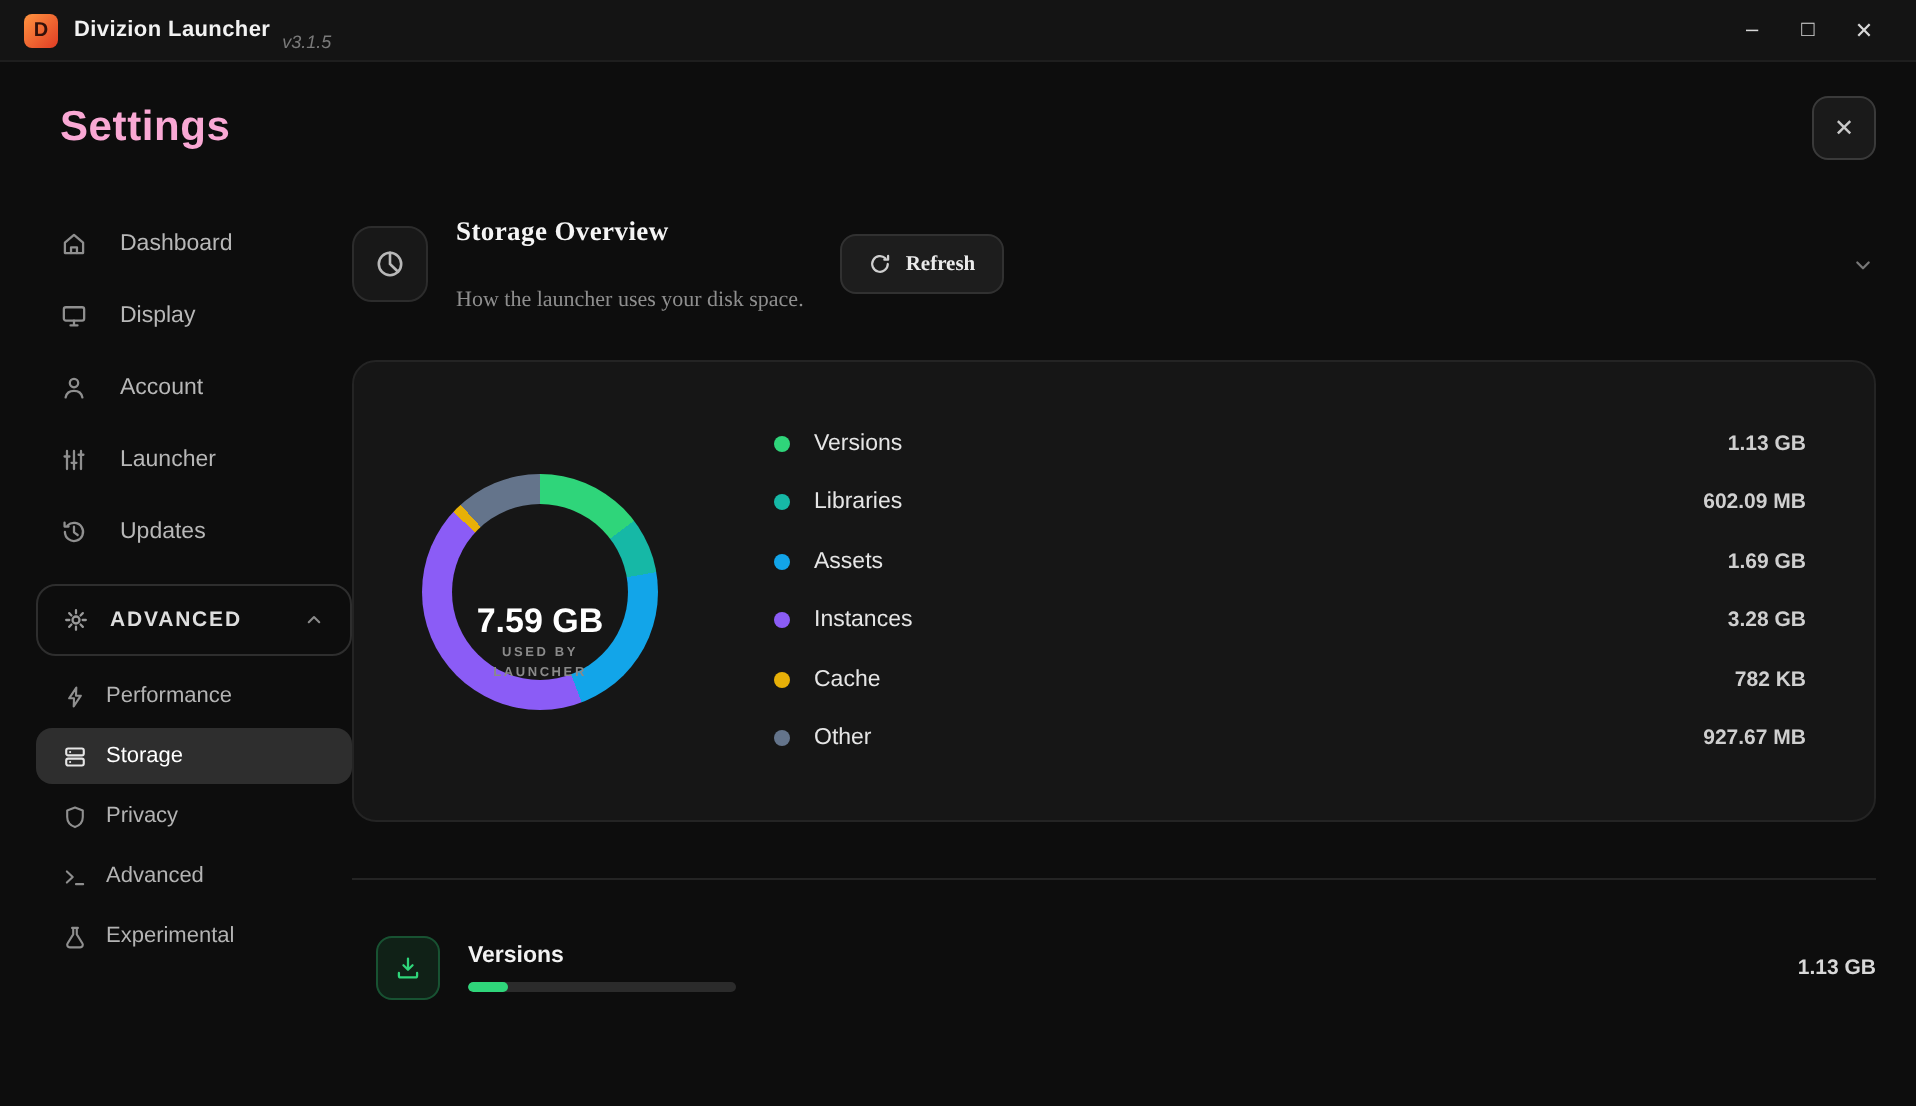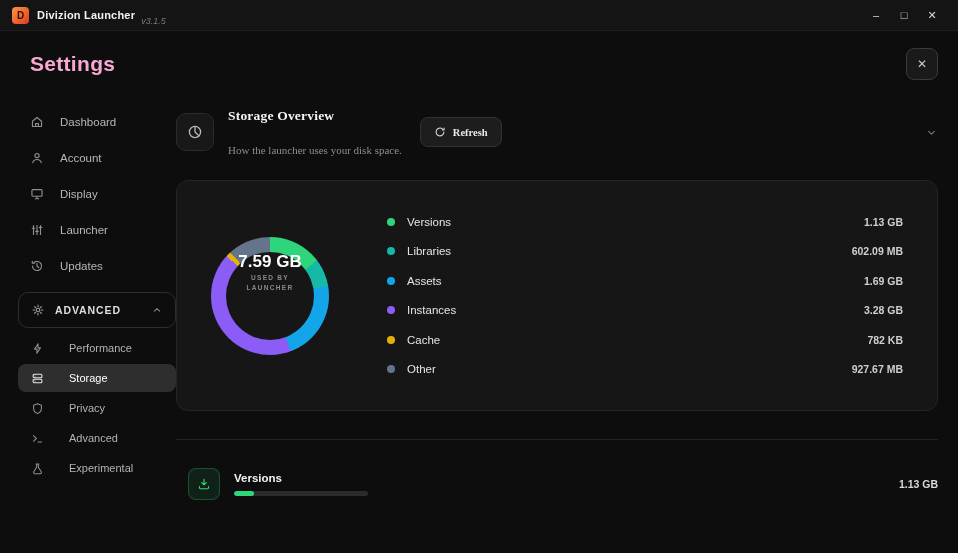--- a/index.html
+++ b/index.html
@@ -25,21 +25,21 @@
     display:flex;align-items:center;justify-content:center;font-size:12px;}
   
   .content{display:flex;padding:0 20px 0 18px;}
   .sidebar{width:158px;flex-shrink:0;padding-top:10px;}
   .side-item{display:flex;align-items:center;gap:16px;height:36px;padding:0 12px;border-radius:8px;color:#b7b7b7;font-size:11.5px;}
   .side-item .ic{color:#8f8f8f;display:flex;}
   .adv-box{border:1px solid #2e2e2e;border-radius:10px;margin:8px 0 6px;}
   .adv-head{display:flex;align-items:center;gap:10px;height:34px;padding:0 12px;font-size:10.5px;font-weight:700;letter-spacing:.9px;color:#dedede;}
   .adv-head .ic{color:#9a9a9a;display:flex;}
   .adv-chevron{margin-left:auto;color:#8a8a8a;display:flex;}
-  .sub-item{display:flex;align-items:center;gap:25px;height:28px;padding:0 12px 0 13px;margin:2px 0;border-radius:8px;color:#b3b3b3;font-size:11px;}
+  .sub-item{display:flex;align-items:center;gap:9px;height:28px;padding:0 12px 0 13px;margin:2px 0;border-radius:8px;color:#b3b3b3;font-size:11px;}
   .sub-item .ic{color:#8f8f8f;display:flex;}
   .sub-item.active{background:#2e2e2e;color:#ffffff;}
   .sub-item.active .ic{color:#e6e6e6;}
   
   .main{flex:1;min-width:0;padding-top:14px;padding-left:0;}
   .section-head{display:flex;align-items:center;font-family:Liberation Serif, serif;}
   .icon-box{width:36px;height:36px;border-radius:10px;border:1px solid #2c2c2c;background:#181818;
     display:flex;align-items:center;justify-content:center;color:#b8b8b8;flex-shrink:0;}
   .sec-text{margin-left:14px;}
   .sec-title{font-size:13.5px;font-weight:800;letter-spacing:.2px;color:#f5f5f5;}
@@ -47,21 +47,21 @@
   .refresh-btn{margin-left:18px;display:flex;align-items:center;gap:7px;height:28px;padding:0 13px;border-radius:8px;
     border:1px solid #313131;background:#1d1d1d;font-size:10.5px;font-weight:700;color:#eaeaea;}
   .refresh-btn .ic{color:#cfcfcf;display:flex;}
   .head-chevron{margin-left:auto;color:#777;display:flex;}
   
   .card{margin-top:24px;background:#161616;border:1px solid #242424;border-radius:12px;padding:26px 34px;
     display:flex;align-items:center;gap:58px;}
   .donut-wrap{position:relative;width:118px;height:118px;flex-shrink:0;}
   .donut-ring{width:100%;height:100%;border-radius:50%;background:#333;}
   .donut-hole{position:absolute;inset:15px;background:#161616;border-radius:50%;
-    display:flex;flex-direction:column;align-items:center;justify-content:flex-start;}
+    display:flex;flex-direction:column;align-items:center;justify-content:flex-end;}
   .donut-total{font-size:17px;font-weight:800;color:#fff;}
   .donut-cap{font-size:6.5px;letter-spacing:1.3px;color:#8a8a8a;font-weight:700;margin-top:2.5px;}
   .legend{flex:1;min-width:0;}
   .legend-row{display:flex;align-items:center;height:29.5px;}
   .dot{width:8px;height:8px;border-radius:50%;margin-right:12px;flex-shrink:0;background:#888;}
   .legend-label{font-size:11.5px;color:#e5e5e5;}
   .legend-value{margin-left:auto;font-size:10.5px;font-weight:700;color:#cfcfcf;}
   .divider{border-top:1px solid #242424;margin-top:28px;}
   .section-head.second{margin-top:28px;}
   
@@ -105,34 +105,34 @@
           <svg width="14" height="14" viewBox="0 0 16 16" fill="none" stroke="currentColor" stroke-width="1.3" stroke-linecap="round" stroke-linejoin="round">
               <path d="M2.8 7.2 8 2.8l5.2 4.4V13.2H2.8z"></path>
               <path d="M6.3 13.2V9.9h3.4v3.3"></path>
             </svg>
         </span>
         <span>Dashboard</span>
       </div>
       <div class="side-item">
         <span class="ic">
           <svg width="14" height="14" viewBox="0 0 16 16" fill="none" stroke="currentColor" stroke-width="1.3" stroke-linecap="round" stroke-linejoin="round">
+              <rect x="2.2" y="3" width="11.6" height="7.6" rx="1.2"></rect>
+              <path d="M6 13.4h4M8 10.6v2.8"></path>
+            </svg>
+        </span>
+        <span>Display</span>
+      </div>
+      <div class="side-item">
+        <span class="ic">
+          <svg width="14" height="14" viewBox="0 0 16 16" fill="none" stroke="currentColor" stroke-width="1.3" stroke-linecap="round" stroke-linejoin="round">
               <circle cx="8" cy="5.2" r="2.4"></circle>
               <path d="M3.2 13.4c.5-2.4 2.4-3.7 4.8-3.7s4.3 1.3 4.8 3.7"></path>
             </svg>
         </span>
         <span>Account</span>
-      </div>
-      <div class="side-item">
-        <span class="ic">
-          <svg width="14" height="14" viewBox="0 0 16 16" fill="none" stroke="currentColor" stroke-width="1.3" stroke-linecap="round" stroke-linejoin="round">
-              <rect x="2.2" y="3" width="11.6" height="7.6" rx="1.2"></rect>
-              <path d="M6 13.4h4M8 10.6v2.8"></path>
-            </svg>
-        </span>
-        <span>Display</span>
       </div>
       <div class="side-item">
         <span class="ic">
           <svg width="14" height="14" viewBox="0 0 16 16" fill="none" stroke="currentColor" stroke-width="1.3" stroke-linecap="round" stroke-linejoin="round">
               <path d="M4 2.8v10.4M8 2.8v10.4M12 2.8v10.4M2.6 6h2.8M6.6 9.6h2.8M10.6 5h2.8"></path>
             </svg>
         </span>
         <span>Launcher</span>
       </div>
       <div class="side-item">

